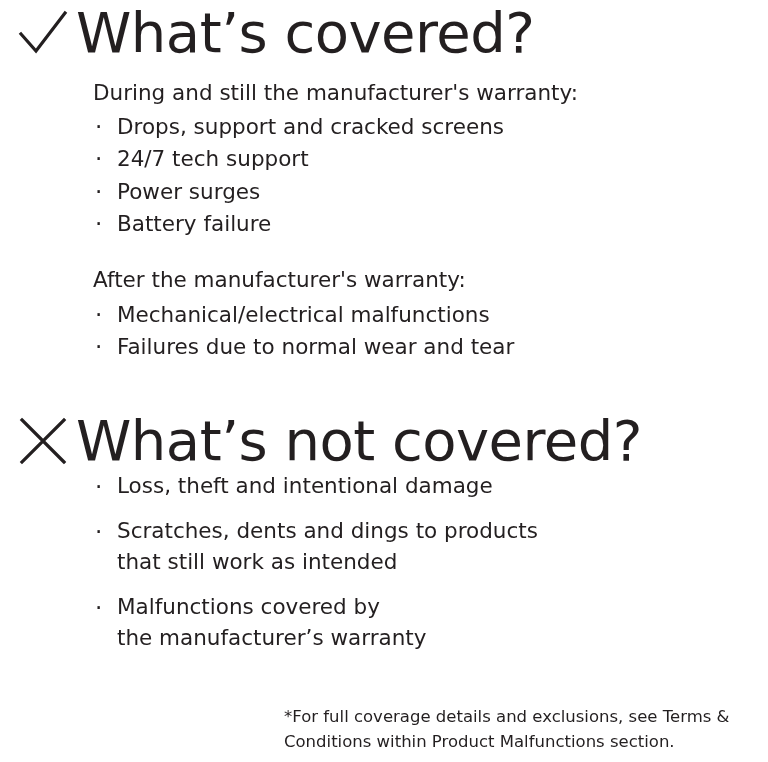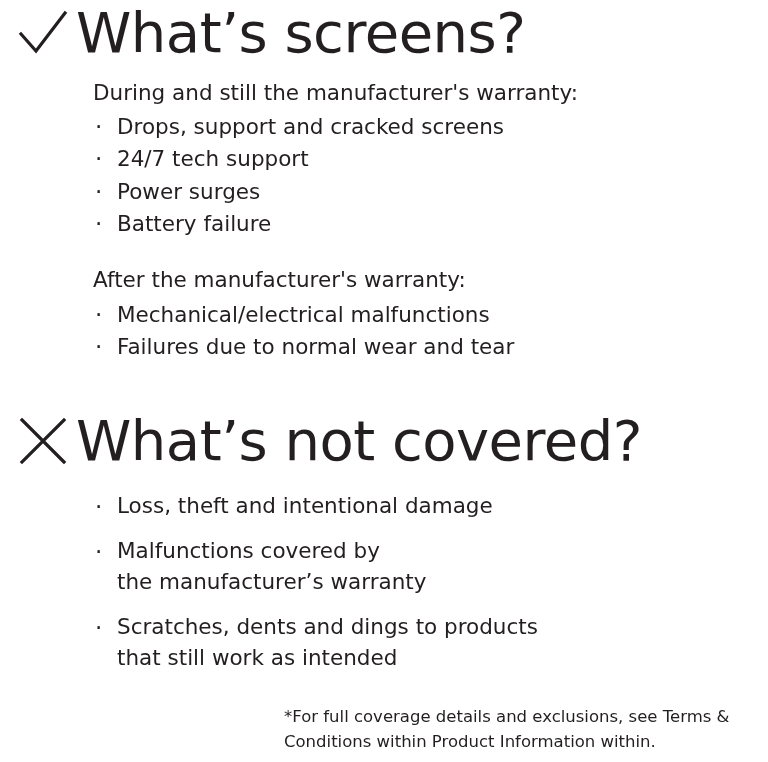--- a/index.html
+++ b/index.html
@@ -79,21 +79,21 @@
   }
   ul.bullets.loose li:last-child {
     margin-bottom: 0;
   }
   .gap-md { height: 26px; }
 
   
   .sec-covered-head { margin-top: 4px; }
   .sec-covered-body { margin-top: 16px; }
   .sec-not-head { margin-top: 49px; }
-  .sec-not-body { margin-top: 20px; }
+  .sec-not-body { }
 
   
   .footnote {
     position: absolute;
     right: 14px;
     bottom: 12px;
     width: 470px;
     text-align: left;
     font-size: 16.5px;
     line-height: 1.48;
@@ -104,21 +104,21 @@
 <body>
 
 <div class="page">
 
   <div class="head-row sec-covered-head">
     <div class="head-icon">
       <svg width="52" height="52" viewBox="0 0 52 52" aria-hidden="true">
         <path d="M4 27 L19 44 L48 6" fill="none" stroke="#231f20" stroke-width="3.2" stroke-linecap="square" stroke-linejoin="miter"></path>
       </svg>
     </div>
-    <div class="head-title">What’s screens?</div>
+    <div class="head-title">What’s covered?</div>
   </div>
 
   <div class="body-block sec-covered-body">
     <p class="intro">During and still the manufacturer's warranty:</p>
     <ul class="bullets">
       <li>Drops, support and cracked screens</li>
       <li>24/7 tech support</li>
       <li>Power surges</li>
       <li>Battery failure</li>
     </ul>
@@ -137,25 +137,25 @@
       <svg width="52" height="52" viewBox="0 0 52 52" aria-hidden="true">
         <path d="M5 5 L47 47 M47 5 L5 47" fill="none" stroke="#231f20" stroke-width="3.2" stroke-linecap="square"></path>
       </svg>
     </div>
     <div class="head-title">What’s not covered?</div>
   </div>
 
   <div class="body-block sec-not-body">
     <ul class="bullets loose">
       <li style="white-space:pre-line;">Loss, theft and intentional damage</li>
+      <li style="white-space:pre-line;">Scratches, dents and dings to products
+that still work as intended</li>
       <li style="white-space:pre-line;">Malfunctions covered by
 the manufacturer’s warranty</li>
-      <li style="white-space:pre-line;">Scratches, dents and dings to products
-that still work as intended</li>
     </ul>
   </div>
 
   <div class="footnote">
     <span>*For full coverage details and exclusions, see Terms &amp;</span>
-    <span>Conditions within Product Information within.</span>
+    <span>Conditions within Product Malfunctions section.</span>
   </div>
 
 </div>
 
 </body></html>

